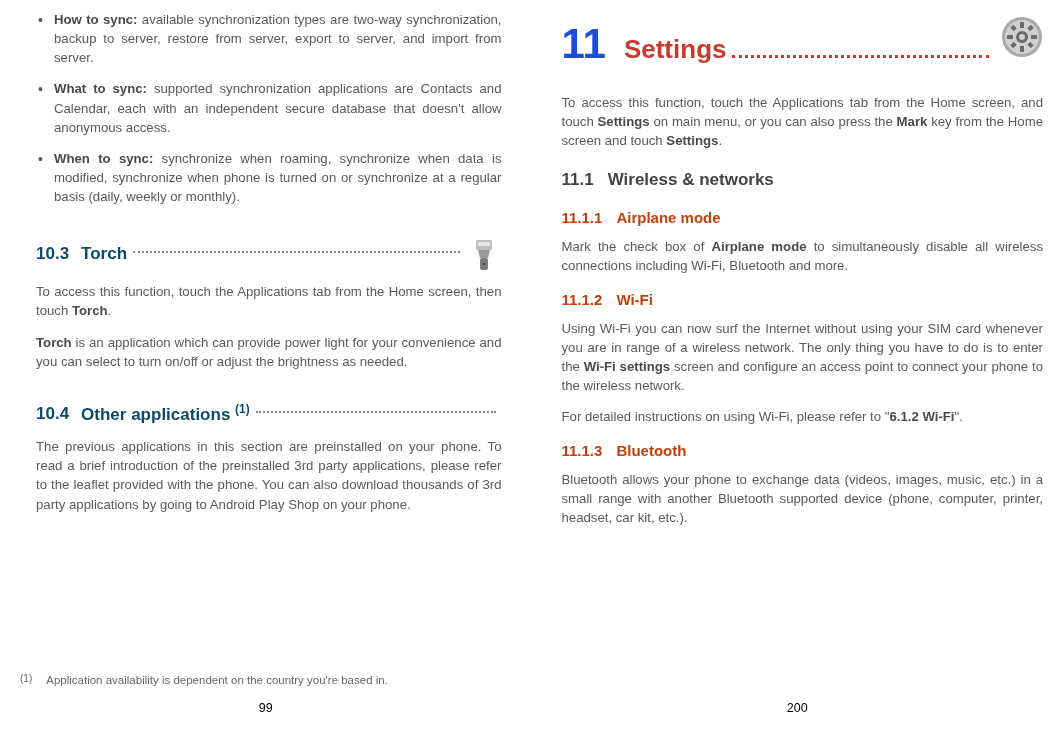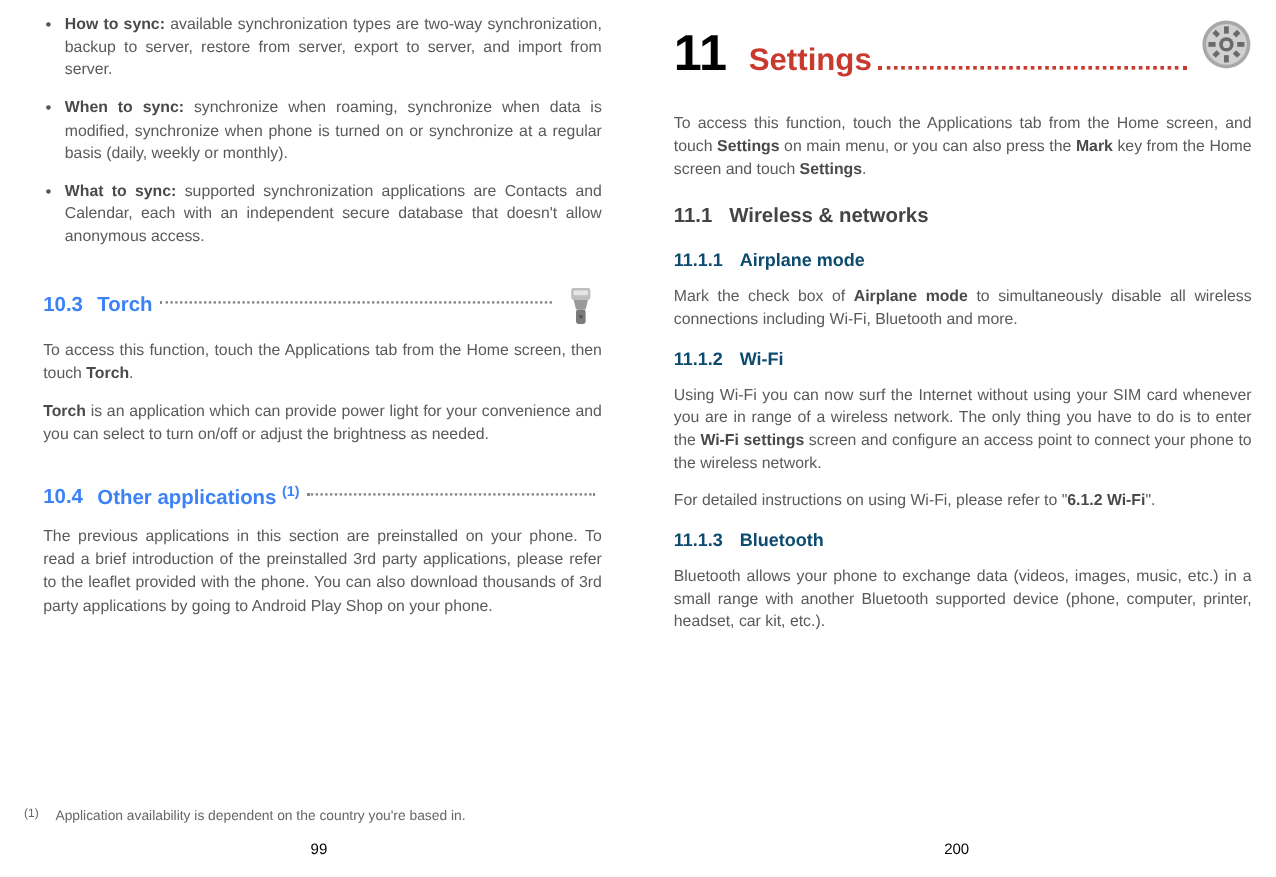--- a/index.html
+++ b/index.html
@@ -21,21 +21,21 @@
   }
   .page-left { padding-left: 36px; padding-right: 30px; }
   .page-right { padding-left: 30px; padding-right: 20px; }
   .bullet-list { list-style: none; padding-left: 0; }
   .bullet-item { position: relative; padding-left: 18px; margin-bottom: 12px; text-align: justify; }
   .bullet-item::before { content: "•"; position: absolute; left: 2px; top: 0; color: #555; font-size: 14px; }
   .bold { font-weight: 700; color: #4a4a4a; }
   .section-heading {
     font-size: 17px;
     font-weight: 700;
-    color: #3b82f6;
+    color: #0c4a6e;
     margin-top: 30px;
     margin-bottom: 10px;
     display: flex;
     align-items: center;
   }
   .section-num { padding-right: 12px; }
   .section-title { }
   .dots {
     flex: 1;
     border-bottom: 2px dotted #888;
@@ -58,21 +58,21 @@
   p.body { margin-bottom: 12px; text-align: justify; }
   .chapter-head {
     display: flex;
     align-items: baseline;
     margin-top: 6px;
     margin-bottom: 24px;
   }
   .chapter-num {
     font-size: 42px;
     font-weight: 700;
-    color: #000000;
+    color: #1d4ed8;
     margin-right: 18px;
     line-height: 1;
   }
   .chapter-title {
     font-size: 26px;
     font-weight: 700;
     color: #c83a2e;
   }
   .chapter-icon-wrap {
     width: 42px; height: 42px;
@@ -81,21 +81,21 @@
   .subhead {
     font-size: 17px;
     font-weight: 700;
     color: #444;
     margin-top: 18px;
     margin-bottom: 10px;
   }
   .subsubhead {
     font-size: 15px;
     font-weight: 700;
-    color: #0c4a6e;
+    color: #c2410c;
     margin-top: 14px;
     margin-bottom: 8px;
   }
   .sub-num { padding-right: 14px; text-align: center; }
   .footnote {
     position: absolute;
     bottom: 42px;
     left: 20px;
     font-size: 11.5px;
     color: #666;
@@ -115,24 +115,24 @@
 </head>
 <body>
 
 <div class="page page-left">
 
   <ul class="bullet-list">
     <li class="bullet-item">
       <span class="bold">How to sync:</span><span> available synchronization types are two-way synchronization, backup to server, restore from server, export to server, and import from server.</span>
     </li>
     <li class="bullet-item">
-      <span class="bold">When to sync:</span><span> synchronize when roaming, synchronize when data is modified, synchronize when phone is turned on or synchronize at a regular basis (daily, weekly or monthly).</span>
+      <span class="bold">What to sync:</span><span> supported synchronization applications are Contacts and Calendar, each with an independent secure database that doesn't allow anonymous access.</span>
     </li>
     <li class="bullet-item">
-      <span class="bold">What to sync:</span><span> supported synchronization applications are Contacts and Calendar, each with an independent secure database that doesn't allow anonymous access.</span>
+      <span class="bold">When to sync:</span><span> synchronize when roaming, synchronize when data is modified, synchronize when phone is turned on or synchronize at a regular basis (daily, weekly or monthly).</span>
     </li>
   </ul>
 
   <div class="section-heading">
     <span class="section-num">10.3</span>
     <span class="section-title">Torch</span>
     <span class="dots"></span>
     <span class="section-icon">
       <svg viewBox="0 0 36 36" width="36" height="36">
         <rect x="10" y="4" width="16" height="10" rx="2" fill="#bfbfbf"></rect>

